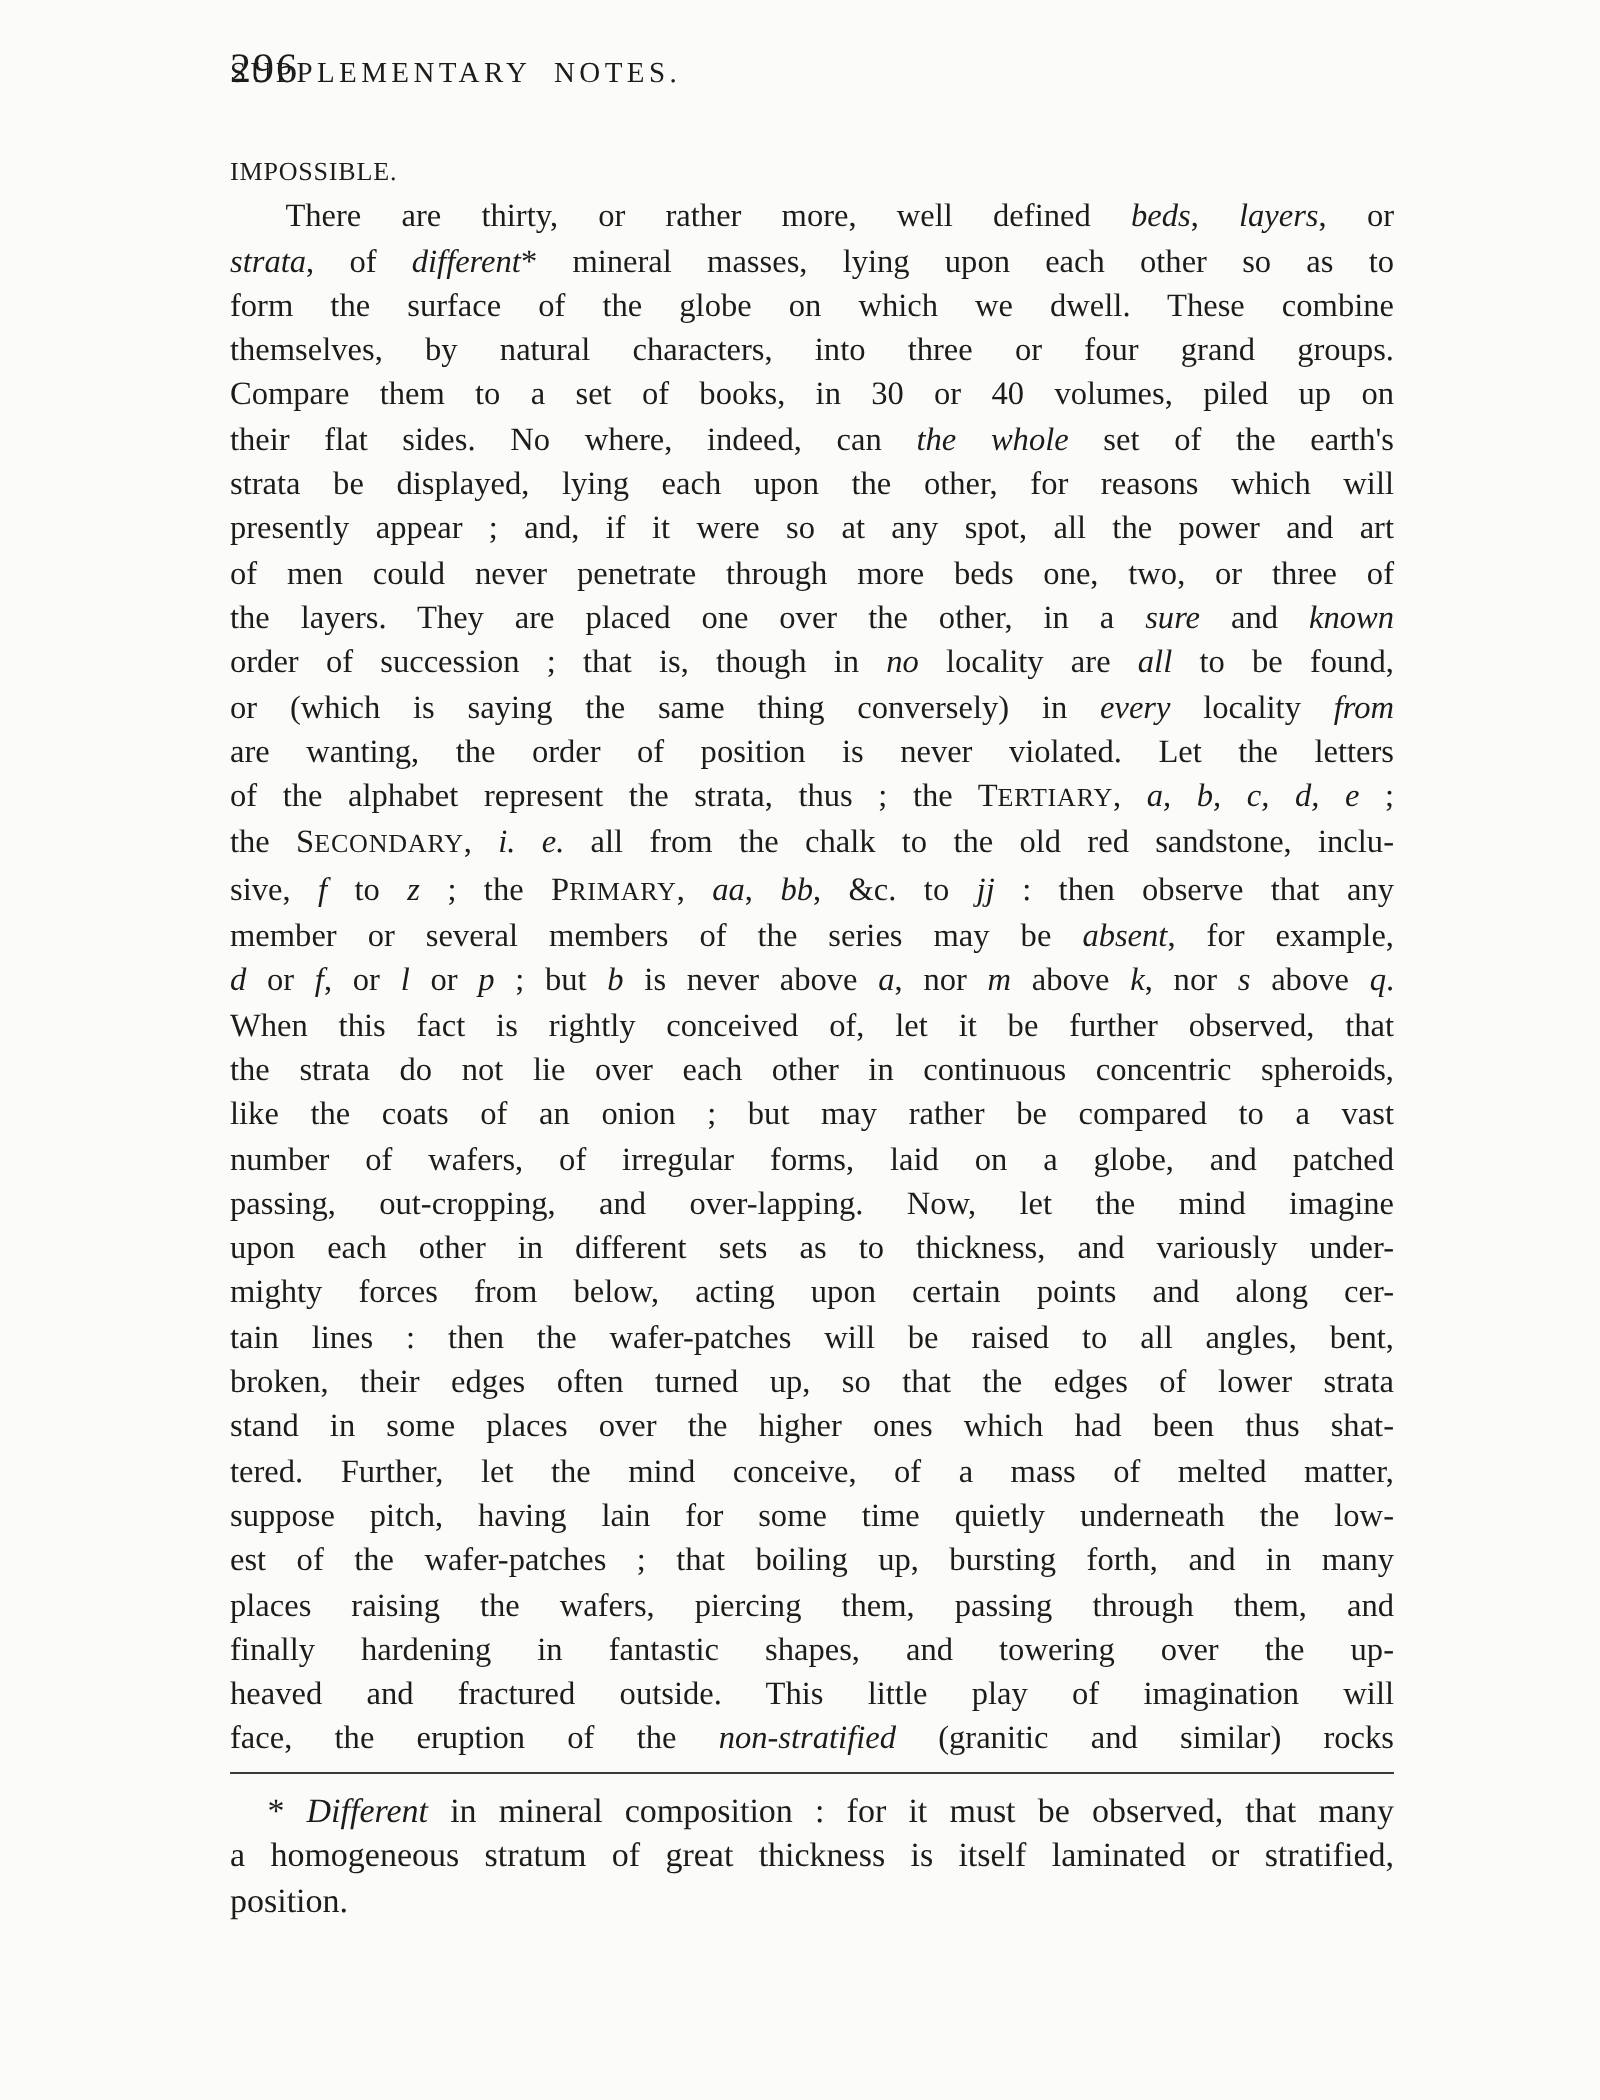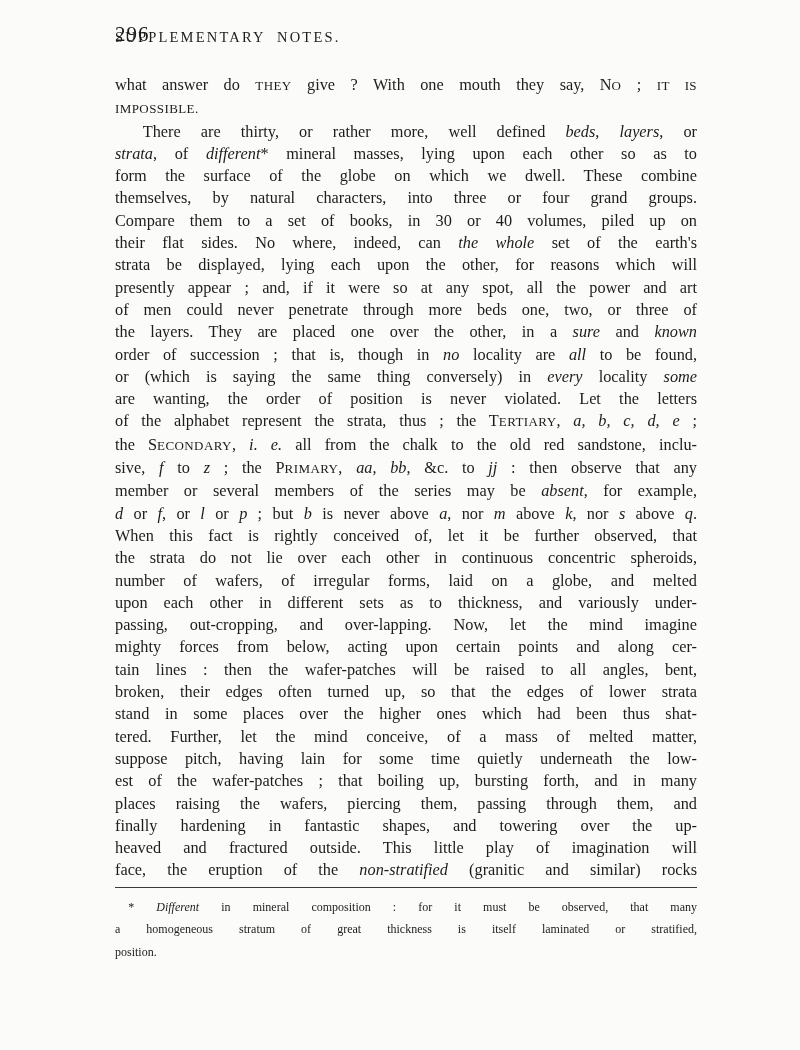--- a/index.html
+++ b/index.html
@@ -63,67 +63,67 @@
   .i { font-style: italic; }
   .sc { font-size: 0.8em; letter-spacing: 0.4px; }
   .footnote-rule {
     margin-top: 5px;
     border: none;
     border-top: 1.4px solid #3a3a3a;
     width: 100%;
   }
   .footnote-text {
     margin-top: 4px;
-    font-size: 12px;
+    font-size: 17px;
     line-height: 22.6px;
   }
   .footnote-text .para.indent .line:first-child {
     text-indent: 1.1em;
   }
 </style>
 </head>
 <body>
 
 <div class="page">
   <div class="content">
 
     <div class="header">
       <span class="page-number">296</span>
       <div class="running-header">SUPPLEMENTARY NOTES.</div>
     </div>
 
     <div class="body-text">
         <div class="para">
-          <div class="line">what answer do <span class="sc">THEY</span> give ?  With one mouth they say, N<span class="sc">O</span> ; <span class="sc">IT IS</span></div>
           <div class="line"><span class="sc">IMPOSSIBLE.</span></div>
         </div>
         <div class="para indent jlast">
           <div class="line">There are thirty, or rather more, well defined <span class="i">beds</span>, <span class="i">layers</span>, or</div>
           <div class="line"><span class="i">strata</span>, of <span class="i">different</span>* mineral masses, lying upon each other so as to</div>
           <div class="line">form the surface of the globe on which we dwell.  These combine</div>
           <div class="line">themselves, by natural characters, into three or four grand groups.</div>
           <div class="line">Compare them to a set of books, in 30 or 40 volumes, piled up on</div>
           <div class="line">their flat sides.  No where, indeed, can <span class="i">the whole</span> set of the earth's</div>
           <div class="line">strata be displayed, lying each upon the other, for reasons which will</div>
           <div class="line">presently appear ; and, if it were so at any spot, all the power and art</div>
           <div class="line">of men could never penetrate through more beds one, two, or three of</div>
           <div class="line">the layers.  They are placed one over the other, in a <span class="i">sure</span> and <span class="i">known</span></div>
           <div class="line">order of succession ; that is, though in <span class="i">no</span> locality are <span class="i">all</span> to be found,</div>
-          <div class="line">or (which is saying the same thing conversely) in <span class="i">every</span> locality <span class="i">some</span></div>
+          <div class="line">or (which is saying the same thing conversely) in <span class="i">every</span> locality <span class="i">from</span></div>
           <div class="line">are wanting, the order of position is never violated.  Let the letters</div>
           <div class="line">of the alphabet represent the strata, thus ; the T<span class="sc">ERTIARY</span>, <span class="i">a, b, c, d, e</span> ;</div>
           <div class="line">the S<span class="sc">ECONDARY</span>, <span class="i">i. e.</span> all from the chalk to the old red sandstone, inclu-</div>
           <div class="line">sive, <span class="i">f</span> to <span class="i">z</span> ; the P<span class="sc">RIMARY</span>, <span class="i">aa</span>, <span class="i">bb</span>, &amp;c. to <span class="i">jj</span> : then observe that any</div>
           <div class="line">member or several members of the series may be <span class="i">absent</span>, for example,</div>
           <div class="line"><span class="i">d</span> or <span class="i">f</span>, or <span class="i">l</span> or <span class="i">p</span> ;  but <span class="i">b</span> is never above <span class="i">a</span>, nor <span class="i">m</span> above <span class="i">k</span>, nor <span class="i">s</span> above <span class="i">q</span>.</div>
           <div class="line">When this fact is rightly conceived of, let it be further observed, that</div>
           <div class="line">the strata do not lie over each other in continuous concentric spheroids,</div>
-          <div class="line">number of wafers, of irregular forms, laid on a globe, and melted</div>
+          <div class="line">like the coats of an onion ; but may rather be compared to a vast</div>
+          <div class="line">number of wafers, of irregular forms, laid on a globe, and patched</div>
+          <div class="line">passing, out-cropping, and over-lapping.  Now, let the mind imagine</div>
           <div class="line">upon each other in different sets as to thickness, and variously under-</div>
-          <div class="line">passing, out-cropping, and over-lapping.  Now, let the mind imagine</div>
           <div class="line">mighty forces from below, acting upon certain points and along cer-</div>
           <div class="line">tain lines : then the wafer-patches will be raised to all angles, bent,</div>
           <div class="line">broken, their edges often turned up, so that the edges of lower strata</div>
           <div class="line">stand in some places over the higher ones which had been thus shat-</div>
           <div class="line">tered.  Further, let the mind conceive, of a mass of melted matter,</div>
           <div class="line">suppose pitch, having lain for some time quietly underneath the low-</div>
           <div class="line">est of the wafer-patches ; that boiling up, bursting forth, and in many</div>
           <div class="line">places raising the wafers, piercing them, passing through them, and</div>
           <div class="line">finally hardening in fantastic shapes, and towering over the up-</div>
           <div class="line">heaved and fractured outside.  This little play of imagination will</div>

